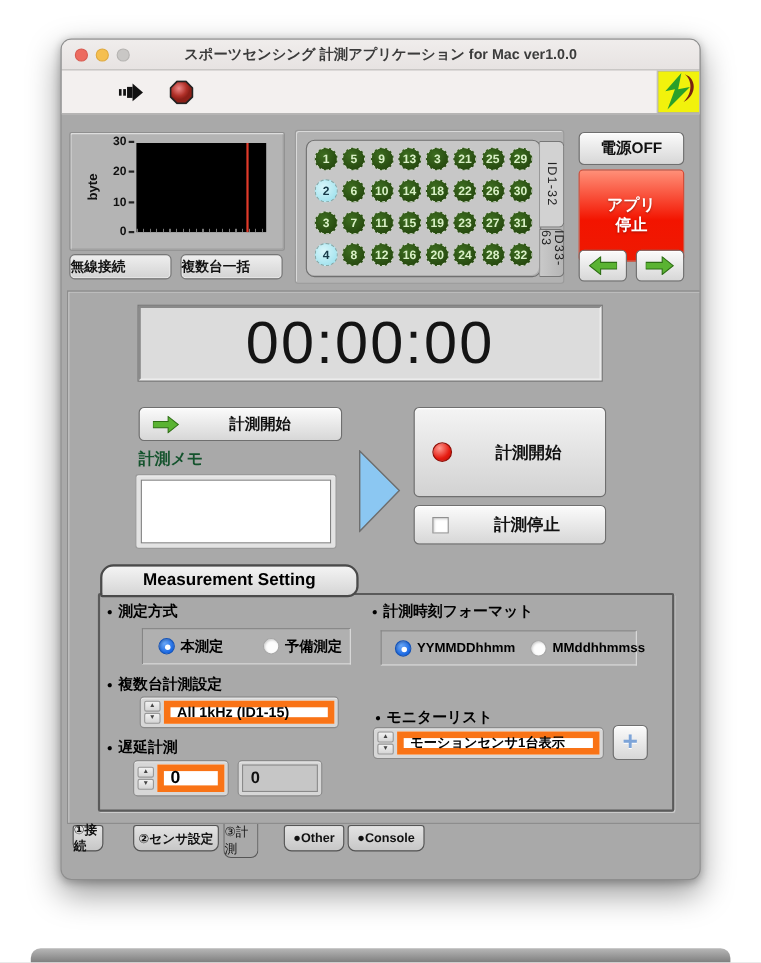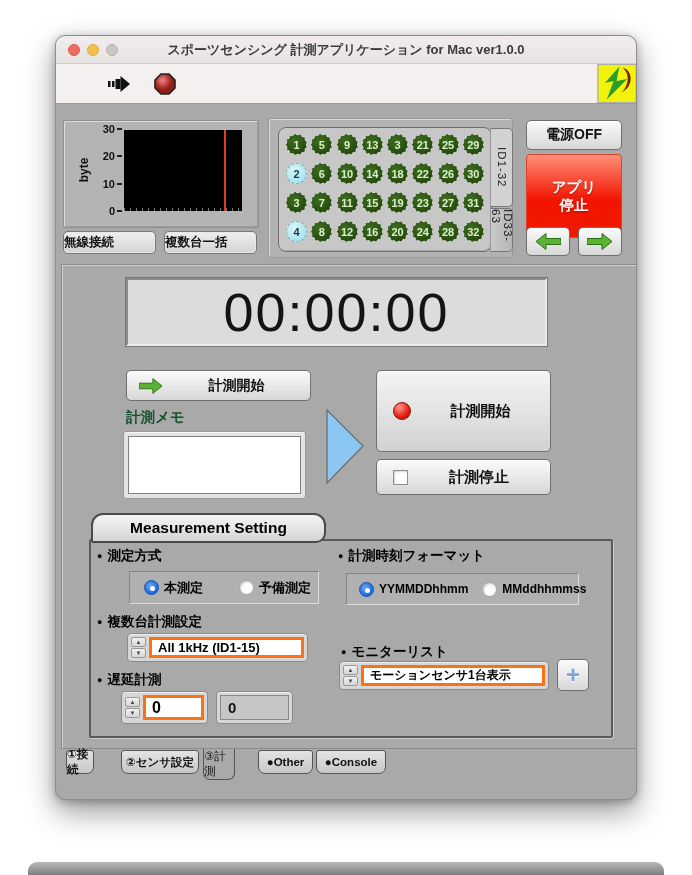--- a/index.html
+++ b/index.html
@@ -147,21 +147,21 @@
     border-radius:50%; background:#fff; }
   .radio .rlbl { font-size:13px; font-weight:bold; color:#000; }
 
   .spin-ctl { position:absolute; background:#d7d7d7; border:1px solid #8a8a8a;
     border-radius:4px; box-shadow:inset 0 1px 0 #efefef;
     display:flex; align-items:center; padding:3px; gap:3px; }
   .spin-col { width:15px; display:flex; flex-direction:column; gap:1px; }
   .spin-col b { display:block; height:10px; background:linear-gradient(#f2f2f2,#d5d5d5);
     border:1px solid #999; border-radius:2px; font-size:6px; line-height:8px; color:#444;
     text-align:center; font-weight:normal; cursor:pointer; }
-  .spin-field { flex:1; height:100%; background:#fff; border:3px solid #f97316;
+  .spin-field { flex:1; height:100%; background:#fff; border:6px solid #f97316;
     display:flex; align-items:center; padding-left:6px; font-size:13px; font-weight:bold; color:#000; }
   .spin-field.small { font-size:12px; }
   .readout { position:absolute; background:#d7d7d7; border:1px solid #8a8a8a; border-radius:4px;
     box-shadow:inset 0 1px 0 #efefef; padding:3px; }
   .readout .fld { width:100%; height:100%; background:#c6c6c6; border:1px solid #8a8a8a;
     display:flex; align-items:center; padding-left:7px; font-size:15px; font-weight:bold; color:#111; }
 
   .plus-btn { position:absolute; left:501px; top:623px; width:32px; height:32px;
     font-size:24px; color:#7da4d8; text-shadow:0 1px 0 #fff; }
 

